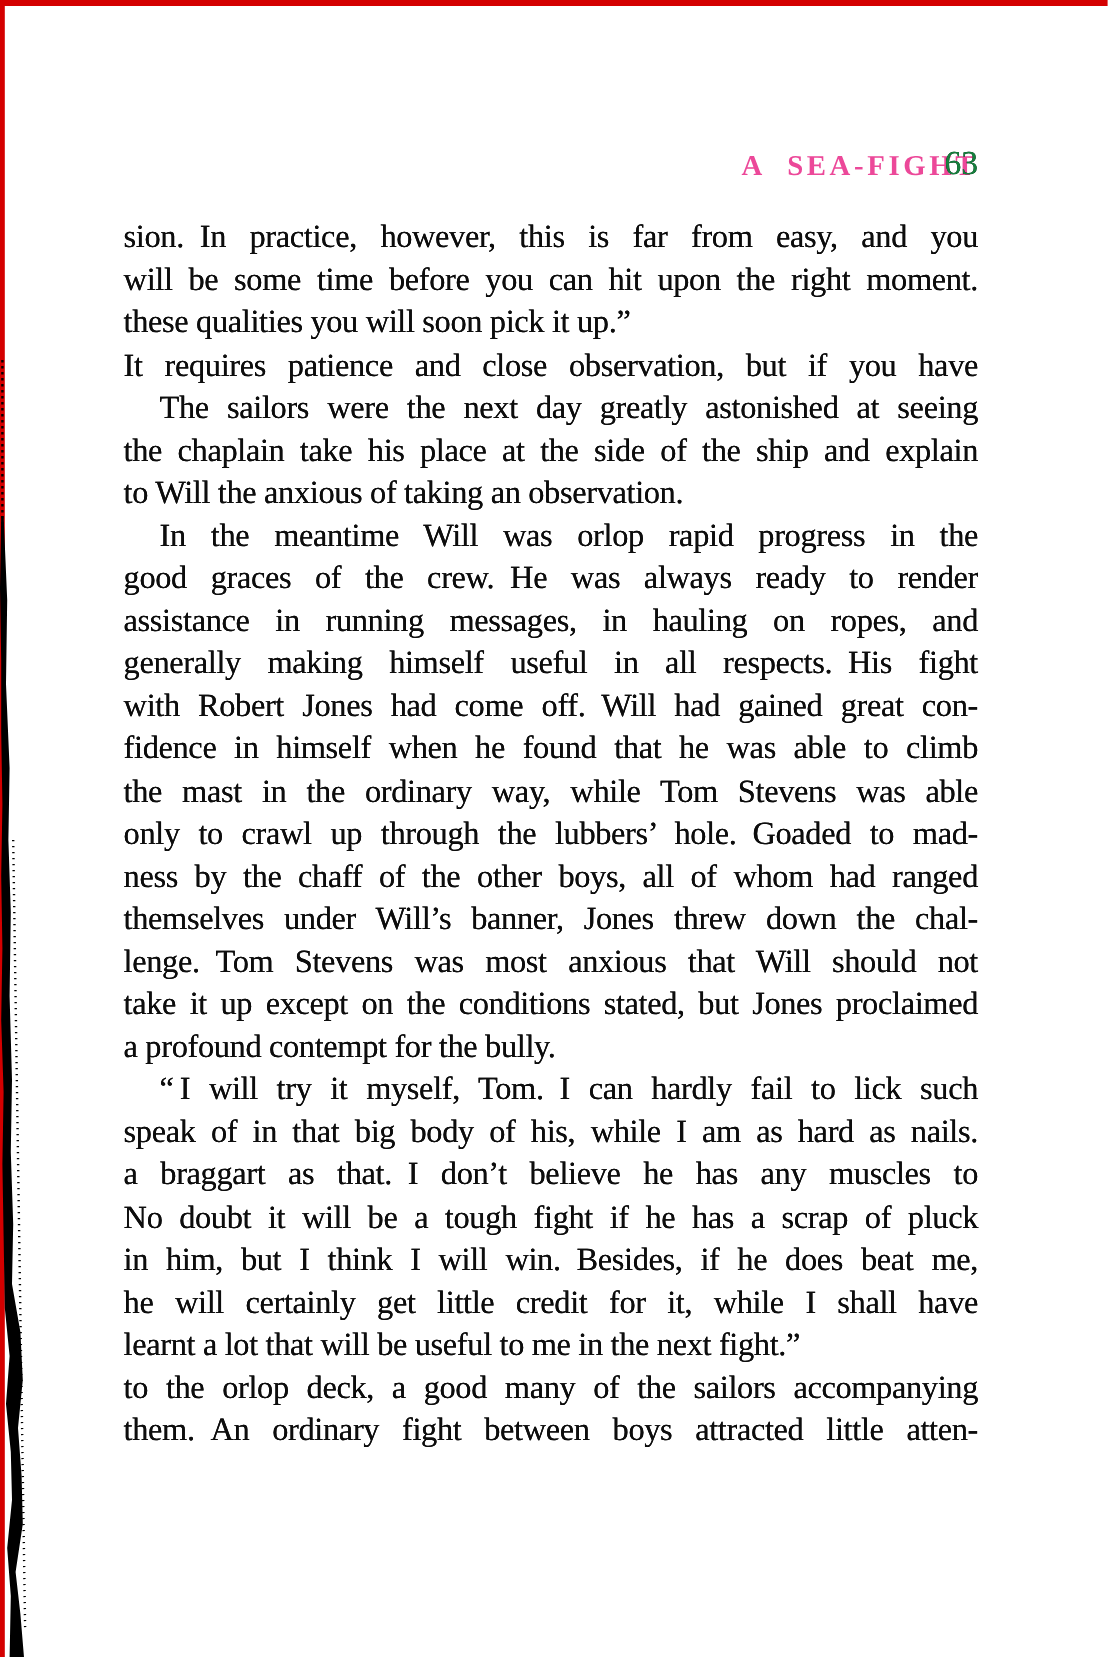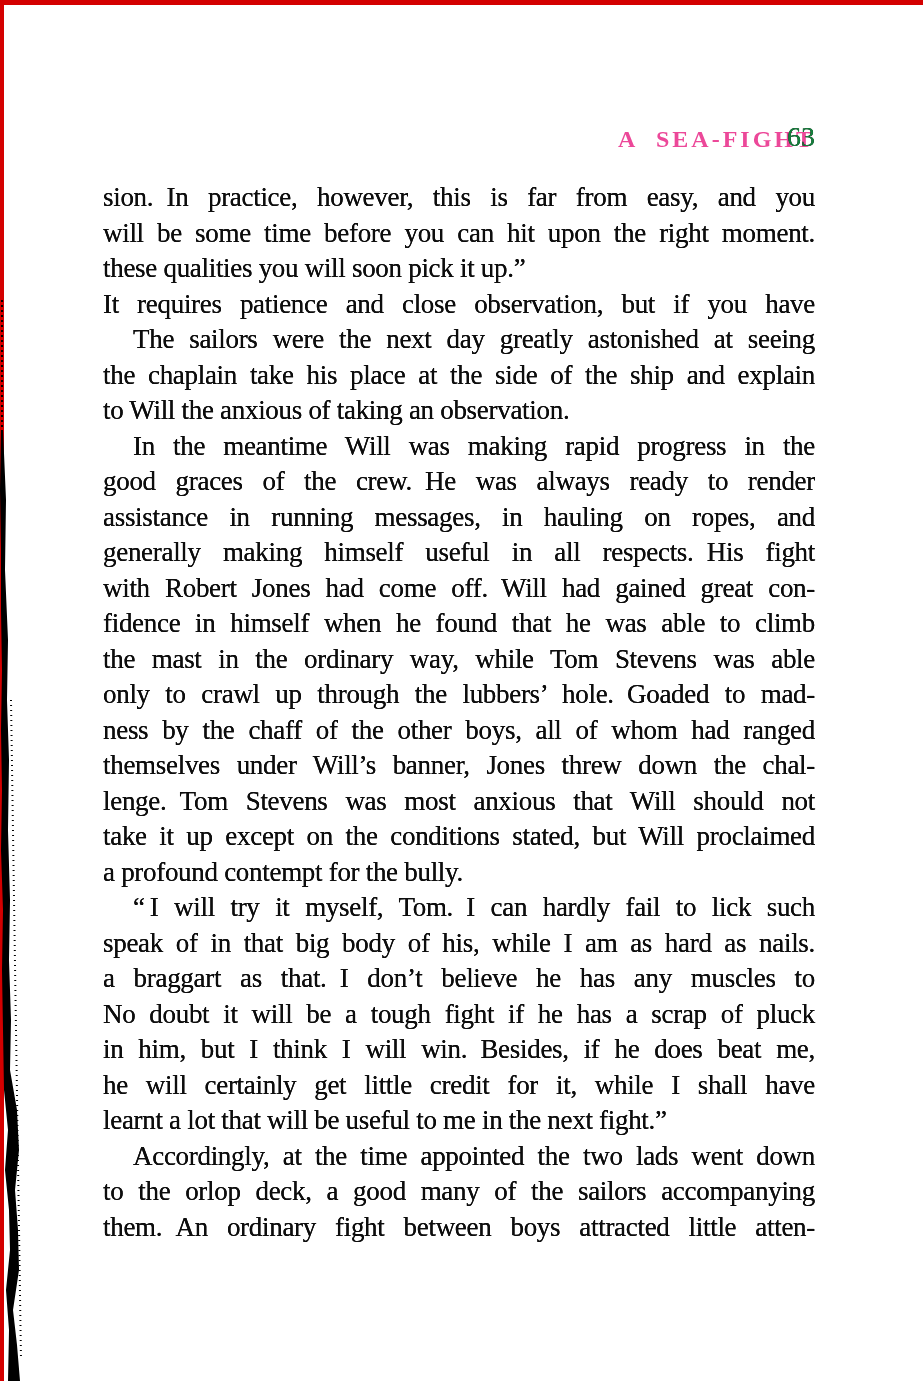--- a/index.html
+++ b/index.html
@@ -101,43 +101,42 @@
         <div class="line">will be some time before you can hit upon the right moment.</div>
         <div class="line last">these qualities you will soon pick it up.”</div>
         <div class="line">It requires patience and close observation, but if you have</div>
       </div>
       <div class="paragraph">
         <div class="line indent">The sailors were the next day greatly astonished at seeing</div>
         <div class="line">the chaplain take his place at the side of the ship and explain</div>
         <div class="line last">to Will the anxious of taking an observation.</div>
       </div>
       <div class="paragraph">
-        <div class="line indent">In the meantime Will was making rapid progress in the</div>
+        <div class="line indent">In the meantime Will was orlop rapid progress in the</div>
         <div class="line">good graces of the crew. He was always ready to render</div>
         <div class="line">assistance in running messages, in hauling on ropes, and</div>
         <div class="line">generally making himself useful in all respects. His fight</div>
         <div class="line">with Robert Jones had come off. Will had gained great con-</div>
         <div class="line">fidence in himself when he found that he was able to climb</div>
         <div class="line">the mast in the ordinary way, while Tom Stevens was able</div>
         <div class="line">only to crawl up through the lubbers’ hole. Goaded to mad-</div>
         <div class="line">ness by the chaff of the other boys, all of whom had ranged</div>
         <div class="line">themselves under Will’s banner, Jones threw down the chal-</div>
         <div class="line">lenge. Tom Stevens was most anxious that Will should not</div>
-        <div class="line">take it up except on the conditions stated, but Will proclaimed</div>
+        <div class="line">take it up except on the conditions stated, but Jones proclaimed</div>
         <div class="line last">a profound contempt for the bully.</div>
       </div>
       <div class="paragraph">
         <div class="line indent">“ I will try it myself, Tom. I can hardly fail to lick such</div>
         <div class="line">speak of in that big body of his, while I am as hard as nails.</div>
         <div class="line">a braggart as that. I don’t believe he has any muscles to</div>
         <div class="line">No doubt it will be a tough fight if he has a scrap of pluck</div>
         <div class="line">in him, but I think I will win. Besides, if he does beat me,</div>
         <div class="line">he will certainly get little credit for it, while I shall have</div>
         <div class="line last">learnt a lot that will be useful to me in the next fight.”</div>
       </div>
       <div class="paragraph">
-        <div class="line indent">Accordingly, at the time appointed the two lads went down</div>
         <div class="line">to the orlop deck, a good many of the sailors accompanying</div>
         <div class="line">them. An ordinary fight between boys attracted little atten-</div>
       </div>
     </div>
 
 </div>
 
 </body></html>

